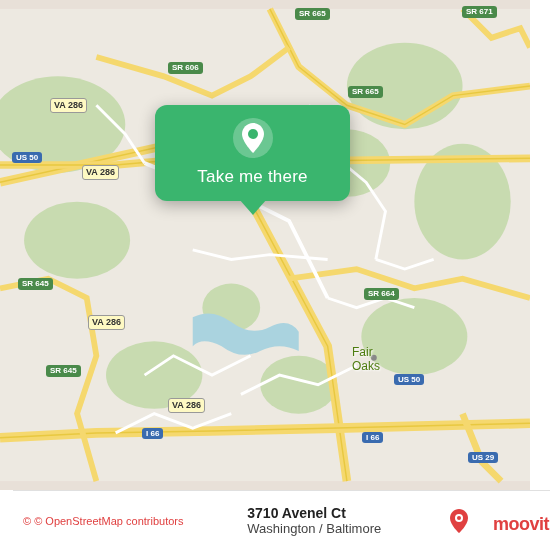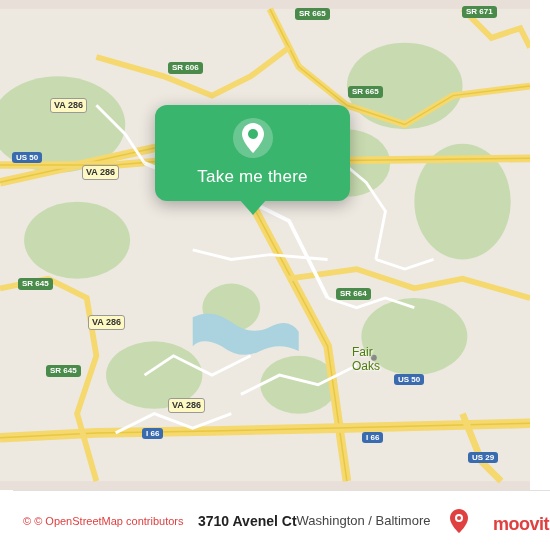--- a/index.html
+++ b/index.html
@@ -89,20 +89,21 @@
     #attribution {
       font-size: 11px;
       color: #555;
     }
     #attribution span {
       color: #e04040;
     }
 
     #address-block {
       display: flex;
+      flex-direction: column;
       align-items: flex-start;
     }
 
     #address-text {
       font-size: 14px;
       font-weight: bold;
       color: #222;
     }
     #city-text {
       font-size: 13px;
@@ -228,21 +229,21 @@
   <div class="road-badge-green" style="top:62px; left:168px;">SR 606</div>
 
   <div class="road-badge-green" style="top:86px; left:348px;">SR 665</div>
 
   <div class="road-badge" style="top:98px; left:50px;">VA 286</div>
 
   <div class="road-badge-blue" style="top:152px; left:12px;">US 50</div>
 
   <div class="road-badge" style="top:165px; left:82px;">VA 286</div>
 
-  <div class="road-badge-green" style="top:288px; left:336px;">SR 664</div>
+  <div class="road-badge-green" style="top:288px; left:364px;">SR 664</div>
 
   <div class="road-badge" style="top:315px; left:88px;">VA 286</div>
 
   <div class="road-badge-green" style="top:278px; left:18px;">SR 645</div>
 
   <div class="road-badge-green" style="top:365px; left:46px;">SR 645</div>
 
   <div class="road-badge" style="top:398px; left:168px;">VA 286</div>
 
   <div class="road-badge-blue" style="top:428px; left:142px;">I 66</div>

